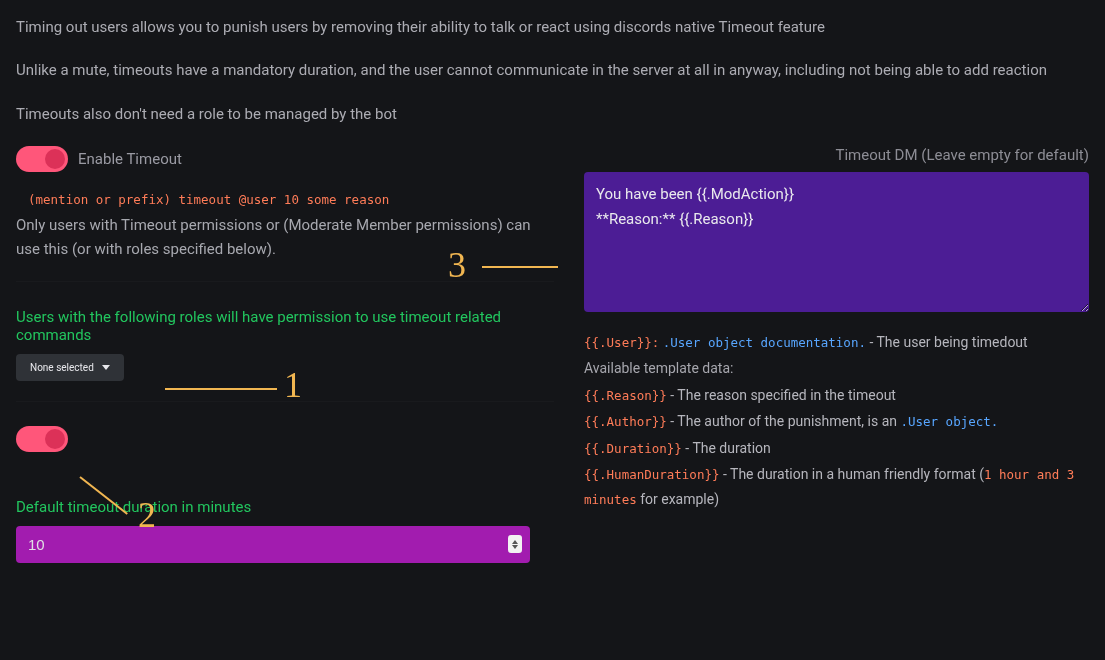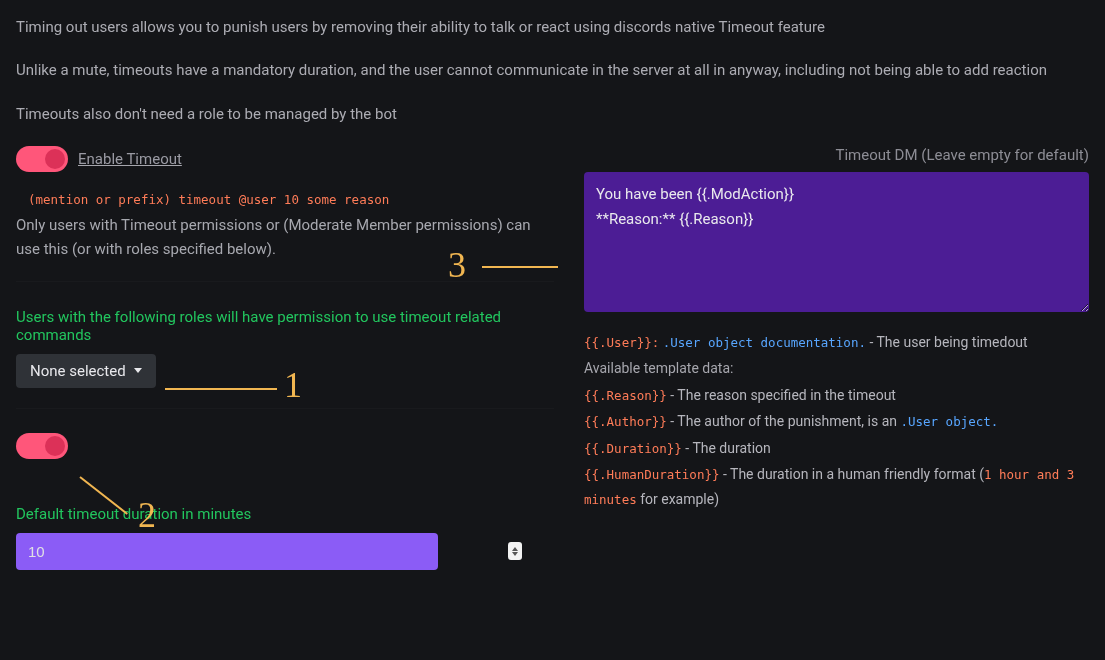--- a/index.html
+++ b/index.html
@@ -14,21 +14,21 @@
     height: 660px;
     overflow: hidden;
     position: relative;
   }
   .para { margin: 0 0 20px 0; line-height: 1.55; color:#acacb3;}
   .columns { display:flex; gap:30px; margin-top:8px;}
   .col-left { width:538px; flex:0 0 538px; }
   .col-right { flex:1; min-width:0; }
 
   
-  .toggle-row { display:flex; align-items:center; gap:10px; margin-bottom:14px;text-decoration:underline;}
+  .toggle-row { display:flex; align-items:center; gap:10px; margin-bottom:14px;}
   .toggle {
     width:52px; height:26px; border-radius:14px;
     background:#ff567a;
     position:relative; flex:0 0 52px;
     padding:3px;
   }
   .toggle .knob{
     width:20px; height:20px; border-radius:50%;
     background:#dc3158;
     margin-left:26px;
@@ -40,27 +40,27 @@
   .code-line{ margin:20px 0 6px 12px;}
   .hint { color:#a7a8af; line-height:1.6; }
 
   .section-label{ color:#22c55e; margin:26px 0 10px 0;}
 
   
   .dropdown{
     display:inline-flex; align-items:center; gap:8px;
     background:#2f3237; color:#e8e8ec;
     padding:8px 14px; border-radius:4px;
-    font-size:15px;
+    font-size:10px;
   }
   .caret{ width:0;height:0;border-left:4.5px solid transparent;border-right:4.5px solid transparent;border-top:5px solid #e8e8ec;}
 
   
   .num-input{
-    width:422px; background:#8b5cf6; color:#e0e0e4;
+    width:514px; background:#a21caf; color:#e0e0e4;
     border:none; padding:10px 12px; border-radius:4px; font-size:15px;
     position:relative;
   }
   .num-wrap{ position:relative; width:514px;}
   .spinner{
     position:absolute; right:8px; top:50%; transform:translateY(-50%);
     width:14px; height:18px; border-radius:3px; background:#f2f2f2;
     display:flex; flex-direction:column; align-items:center; justify-content:center;
     gap:1px;
   }

